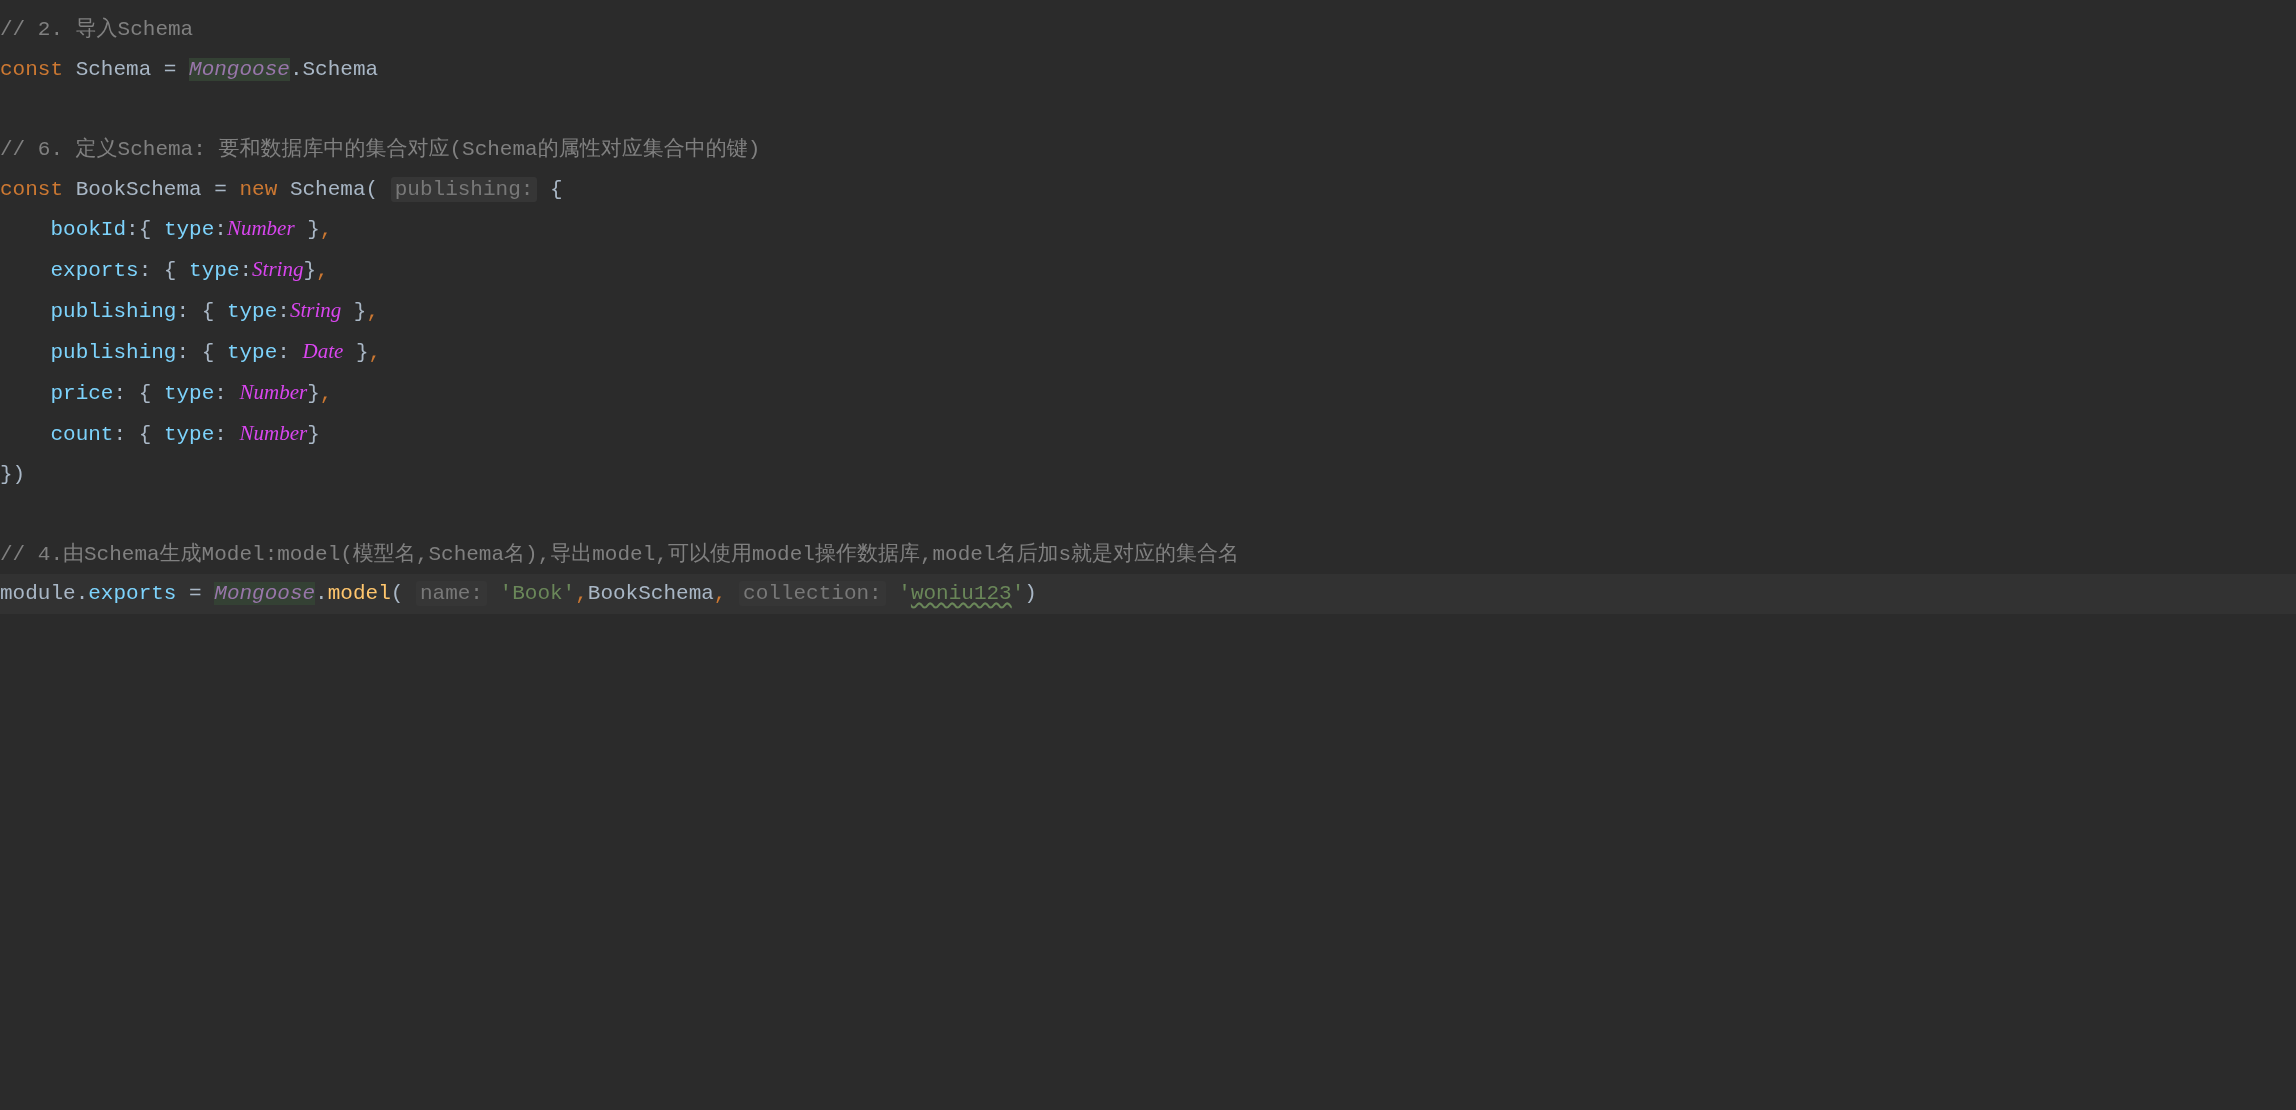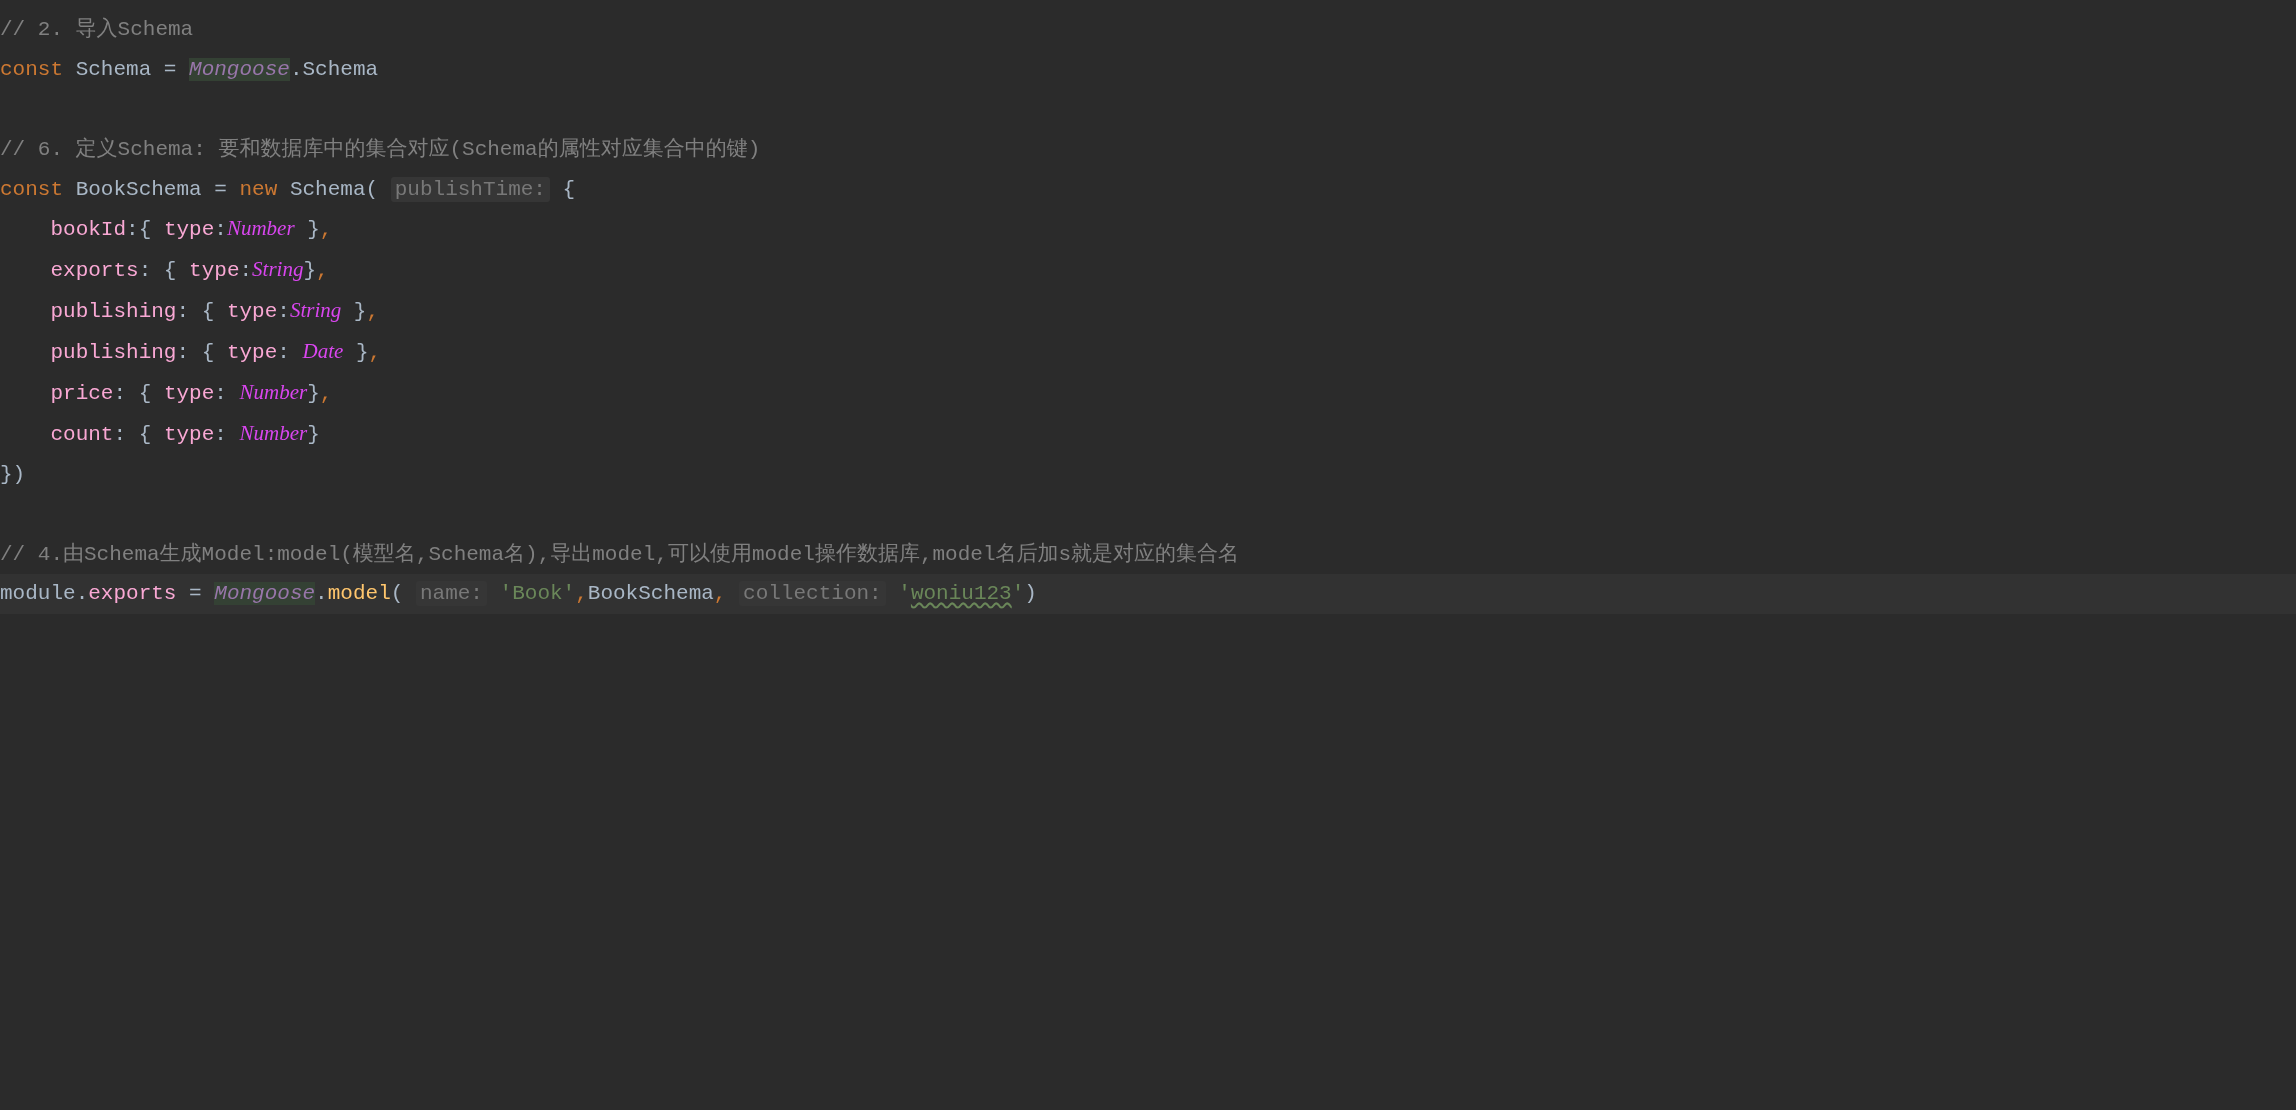--- a/index.html
+++ b/index.html
@@ -57,21 +57,21 @@
       color: #cc7832;
     }
     .string {
       color: #6a8759;
     }
     .string-underline {
       color: #6a8759;
       text-decoration: underline wavy #6a8759;
     }
     .property {
-      color: #f9a8d4;
+      color: #7dd3fc;
     }
     .method {
       color: #ffc66d;
     }
     .highlighted-line {
       background-color: #323232;
     }
     .annotation-overlay {
       position: absolute;
       pointer-events: none;
@@ -81,21 +81,21 @@
 <body>
 
 <div class="code-line"><span class="comment">// 2. 导入Schema</span></div>
 
 <div class="code-line"><span class="keyword">const </span><span class="identifier">Schema </span><span class="punctuation">= </span><span class="mongoose-highlight">Mongoose</span><span class="punctuation">.</span><span class="identifier">Schema</span></div>
 
 <div class="code-line">&nbsp;</div>
 
 <div class="code-line"><span class="comment">// 6. 定义Schema: 要和数据库中的集合对应(Schema的属性对应集合中的键)</span></div>
 
-<div class="code-line"><span class="keyword">const </span><span class="identifier">BookSchema </span><span class="punctuation">= </span><span class="keyword">new </span><span class="identifier">Schema</span><span class="punctuation">( </span><span class="param-hint">publishTime:</span><span> </span><span class="punctuation">{</span></div>
+<div class="code-line"><span class="keyword">const </span><span class="identifier">BookSchema </span><span class="punctuation">= </span><span class="keyword">new </span><span class="identifier">Schema</span><span class="punctuation">( </span><span class="param-hint">publishing:</span><span> </span><span class="punctuation">{</span></div>
 
 <div class="code-line"><span>    </span><span class="property">bookId</span><span class="punctuation">:</span><span class="punctuation">{ </span><span class="property">type</span><span class="punctuation">:</span><span class="type-italic">Number</span><span class="punctuation"> }</span><span class="orange-punct">,</span></div>
 
 <div class="code-line"><span>    </span><span class="property">exports</span><span class="punctuation">: </span><span class="punctuation">{ </span><span class="property">type</span><span class="punctuation">:</span><span class="type-italic">String</span><span class="punctuation">}</span><span class="orange-punct">,</span></div>
 
 <div class="code-line"><span>    </span><span class="property">publishing</span><span class="punctuation">: </span><span class="punctuation">{ </span><span class="property">type</span><span class="punctuation">:</span><span class="type-italic">String</span><span class="punctuation"> }</span><span class="orange-punct">,</span></div>
 
 <div class="code-line"><span>    </span><span class="property">publishing</span><span class="punctuation">: </span><span class="punctuation">{ </span><span class="property">type</span><span class="punctuation">: </span><span class="type-italic">Date</span><span class="punctuation"> }</span><span class="orange-punct">,</span></div>
 
 <div class="code-line"><span>    </span><span class="property">price</span><span class="punctuation">: </span><span class="punctuation">{ </span><span class="property">type</span><span class="punctuation">: </span><span class="type-italic">Number</span><span class="punctuation">}</span><span class="orange-punct">,</span></div>

